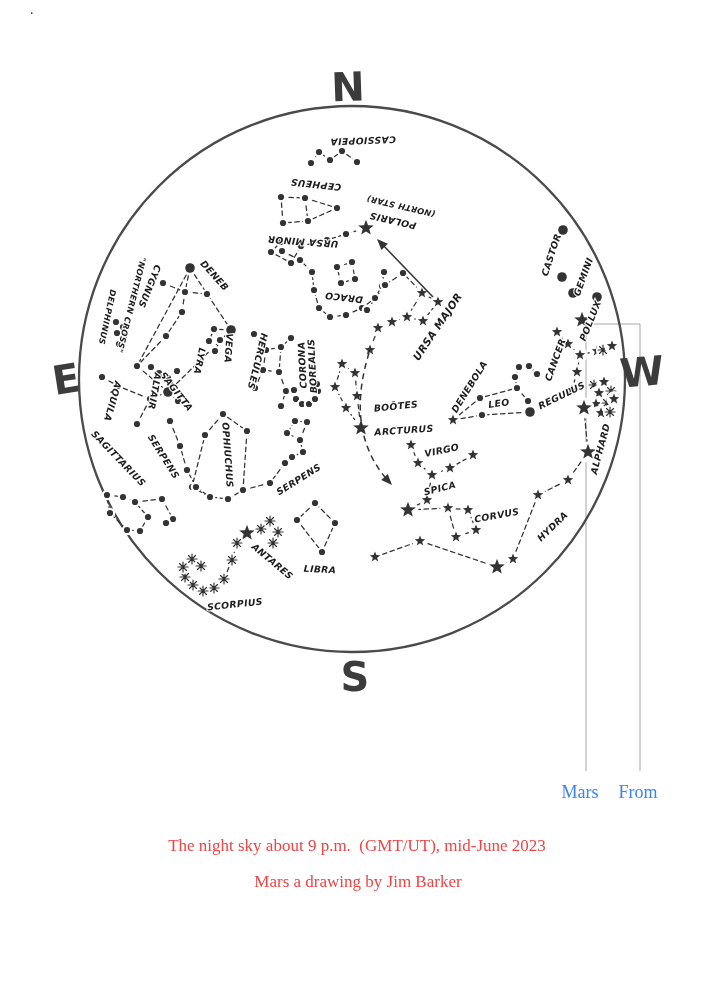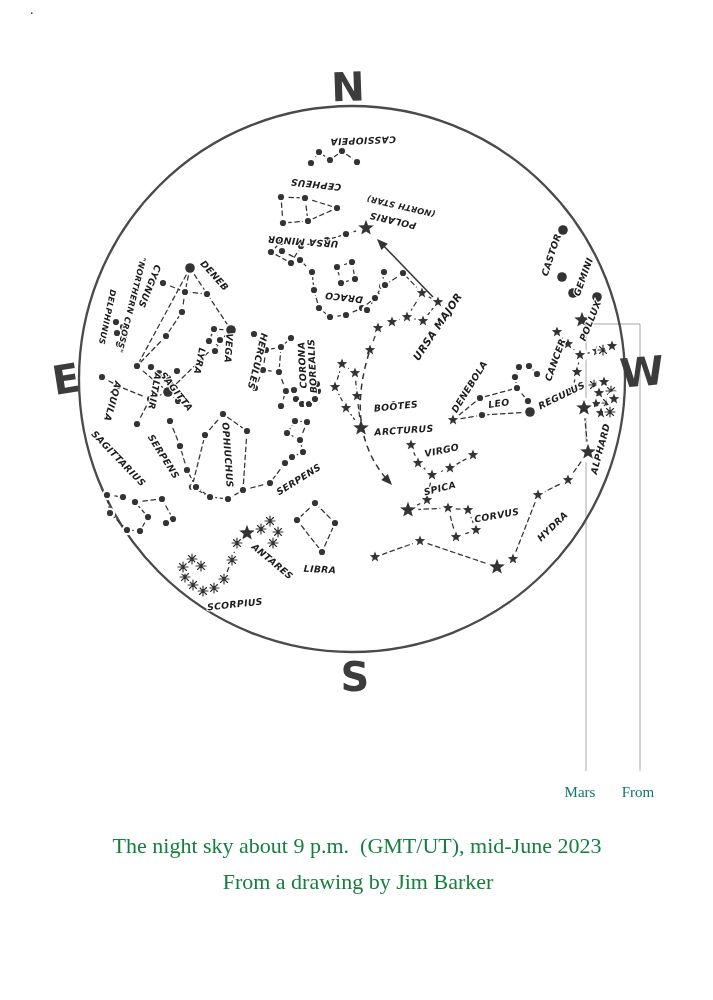--- a/index.html
+++ b/index.html
@@ -3,23 +3,23 @@
 <meta charset="utf-8">
 <style>
   html,body{margin:0;padding:0;background:#e8e8e8;}
   .page{position:relative;width:713px;height:1000px;background:#ffffff;overflow:hidden;
         font-family:"Liberation Serif",serif;}
   svg.sky{position:absolute;left:0;top:0;}
   .clabel{font-family:"DejaVu Sans",sans-serif;font-style:italic;font-weight:700;
           fill:#1c1c1c;letter-spacing:.35px;stroke:#ffffff;stroke-width:2px;paint-order:stroke;}
   .compass{position:absolute;font-family:"DejaVu Sans",sans-serif;font-weight:800;
            font-size:40px;color:#3c3c3c;line-height:1;}
-  .caption{position:absolute;font-size:22px;color:#15803d;white-space:nowrap;
+  .caption{position:absolute;font-size:17px;color:#ef4444;white-space:nowrap;
            transform:translate(-50%,-50%);}
-  .planet-label{position:absolute;font-size:15px;color:#0f766e;transform:translate(-50%,-50%);}
+  .planet-label{position:absolute;font-size:18px;color:#3b82f6;transform:translate(-50%,-50%);}
   .corner-mark{position:absolute;left:30px;top:2px;font-size:14px;color:#333;}
 </style>
 </head>
 <body>
 
 <div class="page">
   <span class="corner-mark">.</span>
 
   <svg class="sky" id="sky-svg" width="713" height="1000" viewBox="0 0 713 1000">
       <g>
@@ -641,14 +641,14 @@
 
   <div class="compass" style="left:348px;top:87px;transform:translate(-50%,-50%) rotate(-2deg);">N</div>
   <div class="compass" style="left:355px;top:677px;transform:translate(-50%,-50%);">S</div>
   <div class="compass" style="left:66px;top:379px;transform:translate(-50%,-50%) rotate(-9deg);">E</div>
   <div class="compass" style="left:642px;top:372px;transform:translate(-50%,-50%) rotate(-5deg);">W</div>
 
   <div class="planet-label" style="left:580px;top:792px;">Mars</div>
   <div class="planet-label" style="left:638px;top:792px;">From</div>
 
   <div class="caption" style="left:357px;top:846px;">The night sky about 9 p.m.&nbsp; (GMT/UT), mid-June 2023</div>
-  <div class="caption" style="left:358px;top:882px;">From a drawing by Jim Barker</div>
+  <div class="caption" style="left:358px;top:882px;">Mars a drawing by Jim Barker</div>
 </div>
 
 </body></html>

